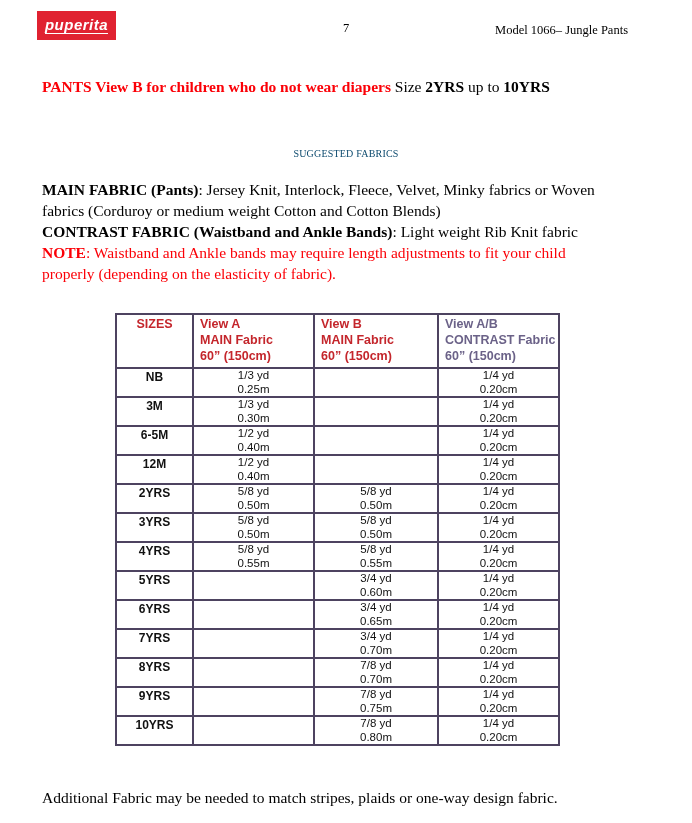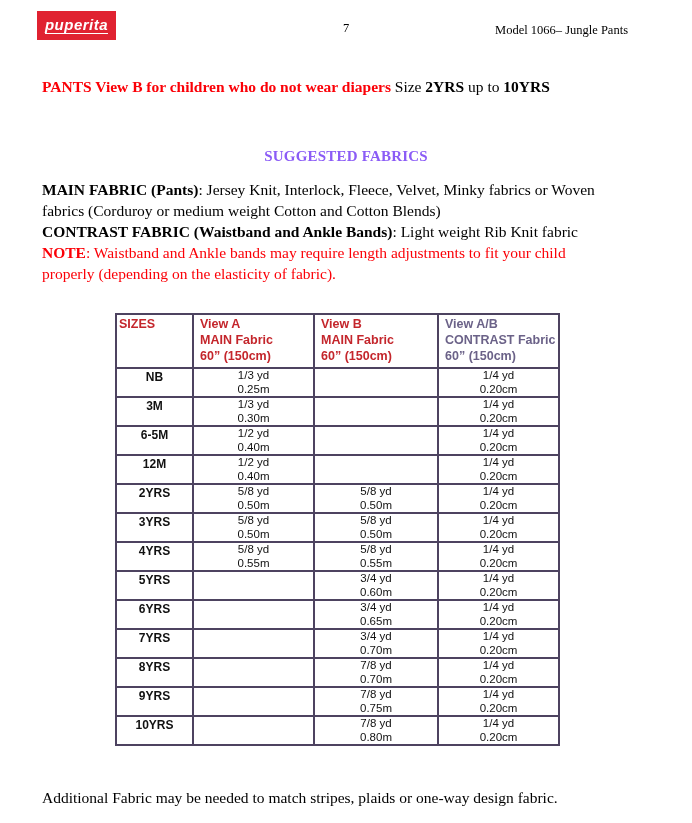--- a/index.html
+++ b/index.html
@@ -43,21 +43,21 @@
     position:absolute;left:42px;top:76px;
     font-size:15.5px;line-height:21.5px;
     white-space:nowrap;
   }
   .intro .red{font-weight:bold;}
 
   
   .heading{
     position:absolute;top:148px;left:0;width:100%;
     text-align:center;
-    color:#8b5cf6;font-weight:bold;font-size:15px;
+    color:#0c4a6e;font-weight:normal;font-size:10px;
     letter-spacing:.2px;
   }
 
   
   .body-text{
     position:absolute;left:42px;top:179px;width:620px;
     font-size:15.5px;line-height:21px;
     margin:0;
   }
 
@@ -77,21 +77,21 @@
     vertical-align:top;
     padding:0;
   }
   .fabric-table thead th{
     height:50px;
     font-size:12.5px;line-height:16px;
     text-align:left;
     padding:1px 2px 1px 6px;
     font-weight:bold;
   }
-  .fabric-table thead th.center{text-align:left;padding-left:2px;}
+  .fabric-table thead th.center{text-align:center;padding-left:2px;}
   .fabric-table thead th.red-head{color:#c4262c;}
   .fabric-table thead th.purple-head{color:#6b6288;padding-left:6px;}
   .fabric-table tbody tr{height:27px;}
   .fabric-table tbody th.size-cell{
     font-size:12px;font-weight:bold;color:#111;
     text-align:center;padding-top:1px;line-height:14px;
   }
   .fabric-table tbody td{
     font-size:11.5px;line-height:13.5px;color:#111;
     text-align:center;padding-top:0;

